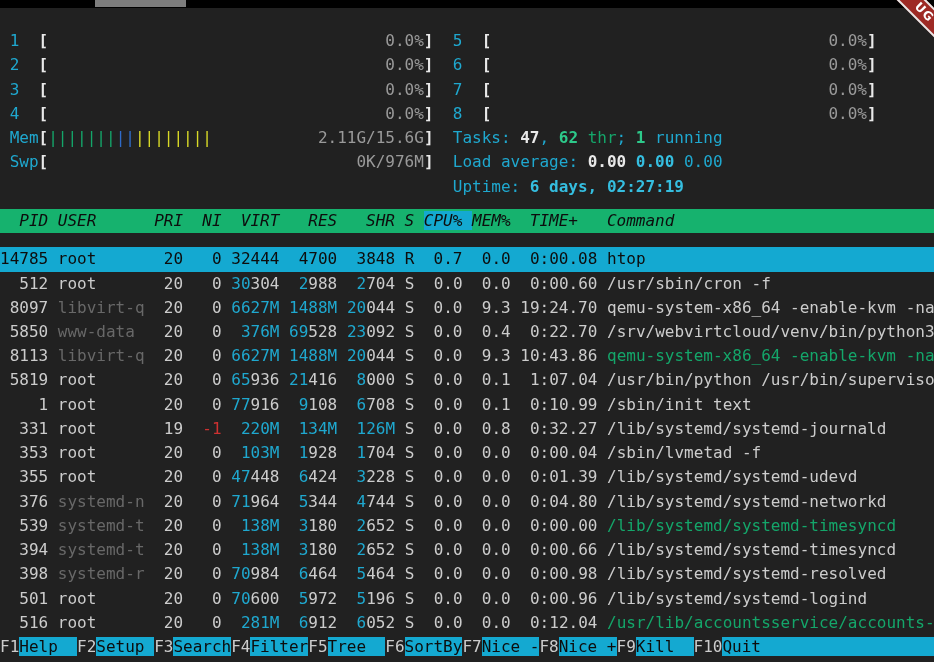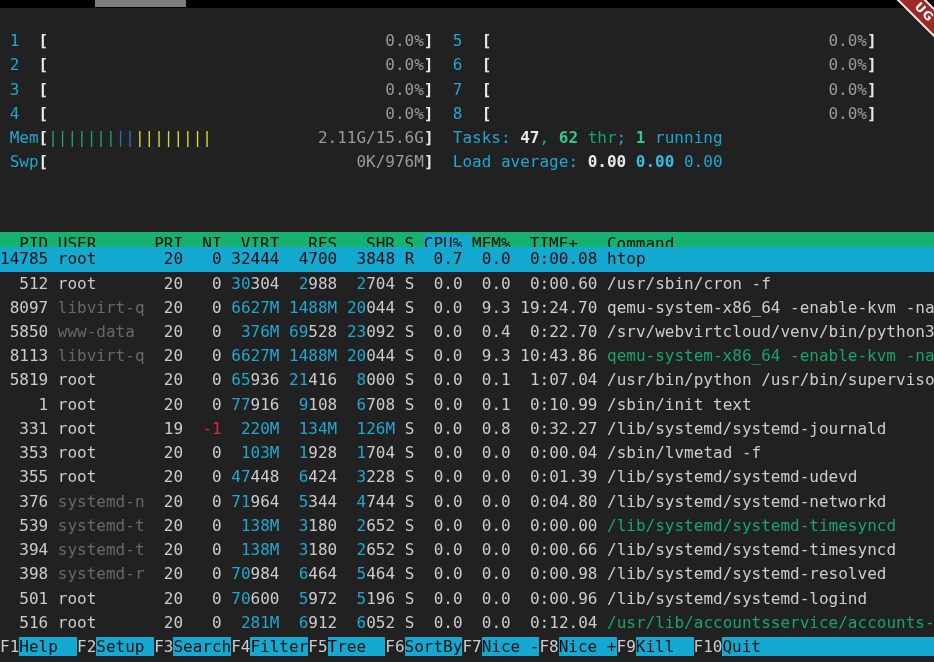--- a/index.html
+++ b/index.html
@@ -33,22 +33,22 @@
   <div id="ribbon" style="background: rgb(158, 42, 37);">
     <span>UG</span>
   </div>
   <div id="lines">
       <div class="tl" style="top: 29.23px;"><span><span style="color: rgb(31, 168, 207);"> 1</span><span>  </span><span style="color: rgb(233, 233, 233); font-weight: bold;">[</span><span>                                   </span><span style="color: rgb(154, 154, 154);">0.0%</span><span style="color: rgb(233, 233, 233); font-weight: bold;">]</span></span><span>  </span><span><span style="color: rgb(31, 168, 207);">5</span><span>  </span><span style="color: rgb(233, 233, 233); font-weight: bold;">[</span><span>                                   </span><span style="color: rgb(154, 154, 154);">0.0%</span><span style="color: rgb(233, 233, 233); font-weight: bold;">]</span></span></div>
       <div class="tl" style="top: 53.46px;"><span><span style="color: rgb(31, 168, 207);"> 2</span><span>  </span><span style="color: rgb(233, 233, 233); font-weight: bold;">[</span><span>                                   </span><span style="color: rgb(154, 154, 154);">0.0%</span><span style="color: rgb(233, 233, 233); font-weight: bold;">]</span></span><span>  </span><span><span style="color: rgb(31, 168, 207);">6</span><span>  </span><span style="color: rgb(233, 233, 233); font-weight: bold;">[</span><span>                                   </span><span style="color: rgb(154, 154, 154);">0.0%</span><span style="color: rgb(233, 233, 233); font-weight: bold;">]</span></span></div>
       <div class="tl" style="top: 77.69px;"><span><span style="color: rgb(31, 168, 207);"> 3</span><span>  </span><span style="color: rgb(233, 233, 233); font-weight: bold;">[</span><span>                                   </span><span style="color: rgb(154, 154, 154);">0.0%</span><span style="color: rgb(233, 233, 233); font-weight: bold;">]</span></span><span>  </span><span><span style="color: rgb(31, 168, 207);">7</span><span>  </span><span style="color: rgb(233, 233, 233); font-weight: bold;">[</span><span>                                   </span><span style="color: rgb(154, 154, 154);">0.0%</span><span style="color: rgb(233, 233, 233); font-weight: bold;">]</span></span></div>
       <div class="tl" style="top: 101.92px;"><span><span style="color: rgb(31, 168, 207);"> 4</span><span>  </span><span style="color: rgb(233, 233, 233); font-weight: bold;">[</span><span>                                   </span><span style="color: rgb(154, 154, 154);">0.0%</span><span style="color: rgb(233, 233, 233); font-weight: bold;">]</span></span><span>  </span><span><span style="color: rgb(31, 168, 207);">8</span><span>  </span><span style="color: rgb(233, 233, 233); font-weight: bold;">[</span><span>                                   </span><span style="color: rgb(154, 154, 154);">0.0%</span><span style="color: rgb(233, 233, 233); font-weight: bold;">]</span></span></div>
       <div class="tl" style="top: 126.15px;"><span> </span><span style="color: rgb(31, 168, 207);">Mem</span><span style="color: rgb(233, 233, 233); font-weight: bold;">[</span><span style="color: rgb(20, 166, 106);">|||||||</span><span style="color: rgb(47, 107, 201);">||</span><span style="color: rgb(217, 218, 39);">||||||||</span><span>           </span><span style="color: rgb(154, 154, 154);">2.11G/15.6G</span><span style="color: rgb(233, 233, 233); font-weight: bold;">]</span><span>  </span><span><span style="color: rgb(31, 168, 207);">Tasks: </span><span style="color: rgb(233, 233, 233); font-weight: bold;">47</span><span style="color: rgb(31, 168, 207);">, </span><span style="color: rgb(45, 201, 138); font-weight: bold;">62</span><span style="color: rgb(20, 166, 106);"> thr</span><span style="color: rgb(31, 168, 207);">; </span><span style="color: rgb(45, 201, 138); font-weight: bold;">1</span><span style="color: rgb(31, 168, 207);"> running</span></span></div>
       <div class="tl" style="top: 150.38px;"><span> </span><span style="color: rgb(31, 168, 207);">Swp</span><span style="color: rgb(233, 233, 233); font-weight: bold;">[</span><span>                                </span><span style="color: rgb(154, 154, 154);">0K/976M</span><span style="color: rgb(233, 233, 233); font-weight: bold;">]</span><span>  </span><span><span style="color: rgb(31, 168, 207);">Load average: </span><span style="color: rgb(233, 233, 233); font-weight: bold;">0.00 </span><span style="color: rgb(53, 190, 224); font-weight: bold;">0.00 </span><span style="color: rgb(31, 168, 207);">0.00</span></span></div>
-      <div class="tl" style="top: 174.61px;"><span>                                               </span></div>
-      <div class="tl" style="top: 232px; background: rgb(22, 178, 110); color: rgb(13, 13, 13);"><span>  PID USER      PRI  NI  VIRT   RES   SHR S </span><span style="background: rgb(20, 169, 209);">CPU% </span><span>MEM%  TIME+   Command                           </span></div>
+      <div class="tl" style="top: 174.61px;"><span>                                               </span><span><span style="color: rgb(31, 168, 207);">Uptime: </span><span style="color: rgb(53, 190, 224); font-weight: bold;">6 days, 02:27:19</span></span></div>
+      <div class="tl" style="top: 209px; background: rgb(22, 178, 110); color: rgb(13, 13, 13); font-style: italic;"><span>  PID USER      PRI  NI  VIRT   RES   SHR S </span><span style="background: rgb(20, 169, 209);">CPU% </span><span>MEM%  TIME+   Command                           </span></div>
       <div class="tl" style="top: 247.3px; background: rgb(20, 169, 209); color: rgb(13, 13, 13);"><span>14785</span><span> </span><span>root     </span><span> </span><span> 20</span><span> </span><span>  </span><span>0</span><span> </span><span>32444</span><span> </span><span> </span><span>4700</span><span> </span><span> </span><span>3848</span><span> </span><span>R</span><span> </span><span> 0.7</span><span> </span><span> 0.0</span><span> </span><span> 0:00.08</span><span> </span><span>htop</span></div>
       <div class="tl" style="top: 271.53px;"><span style="color: rgb(204, 204, 204);">  512</span><span> </span><span style="color: rgb(204, 204, 204);">root     </span><span> </span><span style="color: rgb(204, 204, 204);"> 20</span><span> </span><span>  </span><span style="color: rgb(204, 204, 204);">0</span><span> </span><span style="color: rgb(31, 168, 207);">30</span><span style="color: rgb(204, 204, 204);">304</span><span> </span><span> </span><span style="color: rgb(31, 168, 207);">2</span><span style="color: rgb(204, 204, 204);">988</span><span> </span><span> </span><span style="color: rgb(31, 168, 207);">2</span><span style="color: rgb(204, 204, 204);">704</span><span> </span><span style="color: rgb(204, 204, 204);">S</span><span> </span><span style="color: rgb(204, 204, 204);"> 0.0</span><span> </span><span style="color: rgb(204, 204, 204);"> 0.0</span><span> </span><span style="color: rgb(204, 204, 204);"> 0:00.60</span><span> </span><span style="color: rgb(204, 204, 204);">/usr/sbin/cron -f</span></div>
       <div class="tl" style="top: 295.76px;"><span style="color: rgb(204, 204, 204);"> 8097</span><span> </span><span style="color: rgb(104, 104, 104);">libvirt-q</span><span> </span><span style="color: rgb(204, 204, 204);"> 20</span><span> </span><span>  </span><span style="color: rgb(204, 204, 204);">0</span><span> </span><span style="color: rgb(31, 168, 207);">6627M</span><span> </span><span style="color: rgb(31, 168, 207);">1488M</span><span> </span><span style="color: rgb(31, 168, 207);">20</span><span style="color: rgb(204, 204, 204);">044</span><span> </span><span style="color: rgb(204, 204, 204);">S</span><span> </span><span style="color: rgb(204, 204, 204);"> 0.0</span><span> </span><span style="color: rgb(204, 204, 204);"> 9.3</span><span> </span><span style="color: rgb(204, 204, 204);">19:24.70</span><span> </span><span style="color: rgb(204, 204, 204);">qemu-system-x86_64 -enable-kvm -na</span></div>
       <div class="tl" style="top: 319.99px;"><span style="color: rgb(204, 204, 204);"> 5850</span><span> </span><span style="color: rgb(104, 104, 104);">www-data </span><span> </span><span style="color: rgb(204, 204, 204);"> 20</span><span> </span><span>  </span><span style="color: rgb(204, 204, 204);">0</span><span> </span><span> </span><span style="color: rgb(31, 168, 207);">376M</span><span> </span><span style="color: rgb(31, 168, 207);">69</span><span style="color: rgb(204, 204, 204);">528</span><span> </span><span style="color: rgb(31, 168, 207);">23</span><span style="color: rgb(204, 204, 204);">092</span><span> </span><span style="color: rgb(204, 204, 204);">S</span><span> </span><span style="color: rgb(204, 204, 204);"> 0.0</span><span> </span><span style="color: rgb(204, 204, 204);"> 0.4</span><span> </span><span style="color: rgb(204, 204, 204);"> 0:22.70</span><span> </span><span style="color: rgb(204, 204, 204);">/srv/webvirtcloud/venv/bin/python3</span></div>
       <div class="tl" style="top: 344.22px;"><span style="color: rgb(204, 204, 204);"> 8113</span><span> </span><span style="color: rgb(104, 104, 104);">libvirt-q</span><span> </span><span style="color: rgb(204, 204, 204);"> 20</span><span> </span><span>  </span><span style="color: rgb(204, 204, 204);">0</span><span> </span><span style="color: rgb(31, 168, 207);">6627M</span><span> </span><span style="color: rgb(31, 168, 207);">1488M</span><span> </span><span style="color: rgb(31, 168, 207);">20</span><span style="color: rgb(204, 204, 204);">044</span><span> </span><span style="color: rgb(204, 204, 204);">S</span><span> </span><span style="color: rgb(204, 204, 204);"> 0.0</span><span> </span><span style="color: rgb(204, 204, 204);"> 9.3</span><span> </span><span style="color: rgb(204, 204, 204);">10:43.86</span><span> </span><span style="color: rgb(20, 166, 106);">qemu-system-x86_64 -enable-kvm -na</span></div>
       <div class="tl" style="top: 368.45px;"><span style="color: rgb(204, 204, 204);"> 5819</span><span> </span><span style="color: rgb(204, 204, 204);">root     </span><span> </span><span style="color: rgb(204, 204, 204);"> 20</span><span> </span><span>  </span><span style="color: rgb(204, 204, 204);">0</span><span> </span><span style="color: rgb(31, 168, 207);">65</span><span style="color: rgb(204, 204, 204);">936</span><span> </span><span style="color: rgb(31, 168, 207);">21</span><span style="color: rgb(204, 204, 204);">416</span><span> </span><span> </span><span style="color: rgb(31, 168, 207);">8</span><span style="color: rgb(204, 204, 204);">000</span><span> </span><span style="color: rgb(204, 204, 204);">S</span><span> </span><span style="color: rgb(204, 204, 204);"> 0.0</span><span> </span><span style="color: rgb(204, 204, 204);"> 0.1</span><span> </span><span style="color: rgb(204, 204, 204);"> 1:07.04</span><span> </span><span style="color: rgb(204, 204, 204);">/usr/bin/python /usr/bin/superviso</span></div>
       <div class="tl" style="top: 392.68px;"><span style="color: rgb(204, 204, 204);">    1</span><span> </span><span style="color: rgb(204, 204, 204);">root     </span><span> </span><span style="color: rgb(204, 204, 204);"> 20</span><span> </span><span>  </span><span style="color: rgb(204, 204, 204);">0</span><span> </span><span style="color: rgb(31, 168, 207);">77</span><span style="color: rgb(204, 204, 204);">916</span><span> </span><span> </span><span style="color: rgb(31, 168, 207);">9</span><span style="color: rgb(204, 204, 204);">108</span><span> </span><span> </span><span style="color: rgb(31, 168, 207);">6</span><span style="color: rgb(204, 204, 204);">708</span><span> </span><span style="color: rgb(204, 204, 204);">S</span><span> </span><span style="color: rgb(204, 204, 204);"> 0.0</span><span> </span><span style="color: rgb(204, 204, 204);"> 0.1</span><span> </span><span style="color: rgb(204, 204, 204);"> 0:10.99</span><span> </span><span style="color: rgb(204, 204, 204);">/sbin/init text</span></div>
       <div class="tl" style="top: 416.91px;"><span style="color: rgb(204, 204, 204);">  331</span><span> </span><span style="color: rgb(204, 204, 204);">root     </span><span> </span><span style="color: rgb(204, 204, 204);"> 19</span><span> </span><span> </span><span style="color: rgb(205, 49, 49);">-1</span><span> </span><span> </span><span style="color: rgb(31, 168, 207);">220M</span><span> </span><span> </span><span style="color: rgb(31, 168, 207);">134M</span><span> </span><span> </span><span style="color: rgb(31, 168, 207);">126M</span><span> </span><span style="color: rgb(204, 204, 204);">S</span><span> </span><span style="color: rgb(204, 204, 204);"> 0.0</span><span> </span><span style="color: rgb(204, 204, 204);"> 0.8</span><span> </span><span style="color: rgb(204, 204, 204);"> 0:32.27</span><span> </span><span style="color: rgb(204, 204, 204);">/lib/systemd/systemd-journald</span></div>
       <div class="tl" style="top: 441.14px;"><span style="color: rgb(204, 204, 204);">  353</span><span> </span><span style="color: rgb(204, 204, 204);">root     </span><span> </span><span style="color: rgb(204, 204, 204);"> 20</span><span> </span><span>  </span><span style="color: rgb(204, 204, 204);">0</span><span> </span><span> </span><span style="color: rgb(31, 168, 207);">103M</span><span> </span><span> </span><span style="color: rgb(31, 168, 207);">1</span><span style="color: rgb(204, 204, 204);">928</span><span> </span><span> </span><span style="color: rgb(31, 168, 207);">1</span><span style="color: rgb(204, 204, 204);">704</span><span> </span><span style="color: rgb(204, 204, 204);">S</span><span> </span><span style="color: rgb(204, 204, 204);"> 0.0</span><span> </span><span style="color: rgb(204, 204, 204);"> 0.0</span><span> </span><span style="color: rgb(204, 204, 204);"> 0:00.04</span><span> </span><span style="color: rgb(204, 204, 204);">/sbin/lvmetad -f</span></div>
       <div class="tl" style="top: 465.37px;"><span style="color: rgb(204, 204, 204);">  355</span><span> </span><span style="color: rgb(204, 204, 204);">root     </span><span> </span><span style="color: rgb(204, 204, 204);"> 20</span><span> </span><span>  </span><span style="color: rgb(204, 204, 204);">0</span><span> </span><span style="color: rgb(31, 168, 207);">47</span><span style="color: rgb(204, 204, 204);">448</span><span> </span><span> </span><span style="color: rgb(31, 168, 207);">6</span><span style="color: rgb(204, 204, 204);">424</span><span> </span><span> </span><span style="color: rgb(31, 168, 207);">3</span><span style="color: rgb(204, 204, 204);">228</span><span> </span><span style="color: rgb(204, 204, 204);">S</span><span> </span><span style="color: rgb(204, 204, 204);"> 0.0</span><span> </span><span style="color: rgb(204, 204, 204);"> 0.0</span><span> </span><span style="color: rgb(204, 204, 204);"> 0:01.39</span><span> </span><span style="color: rgb(204, 204, 204);">/lib/systemd/systemd-udevd</span></div>

